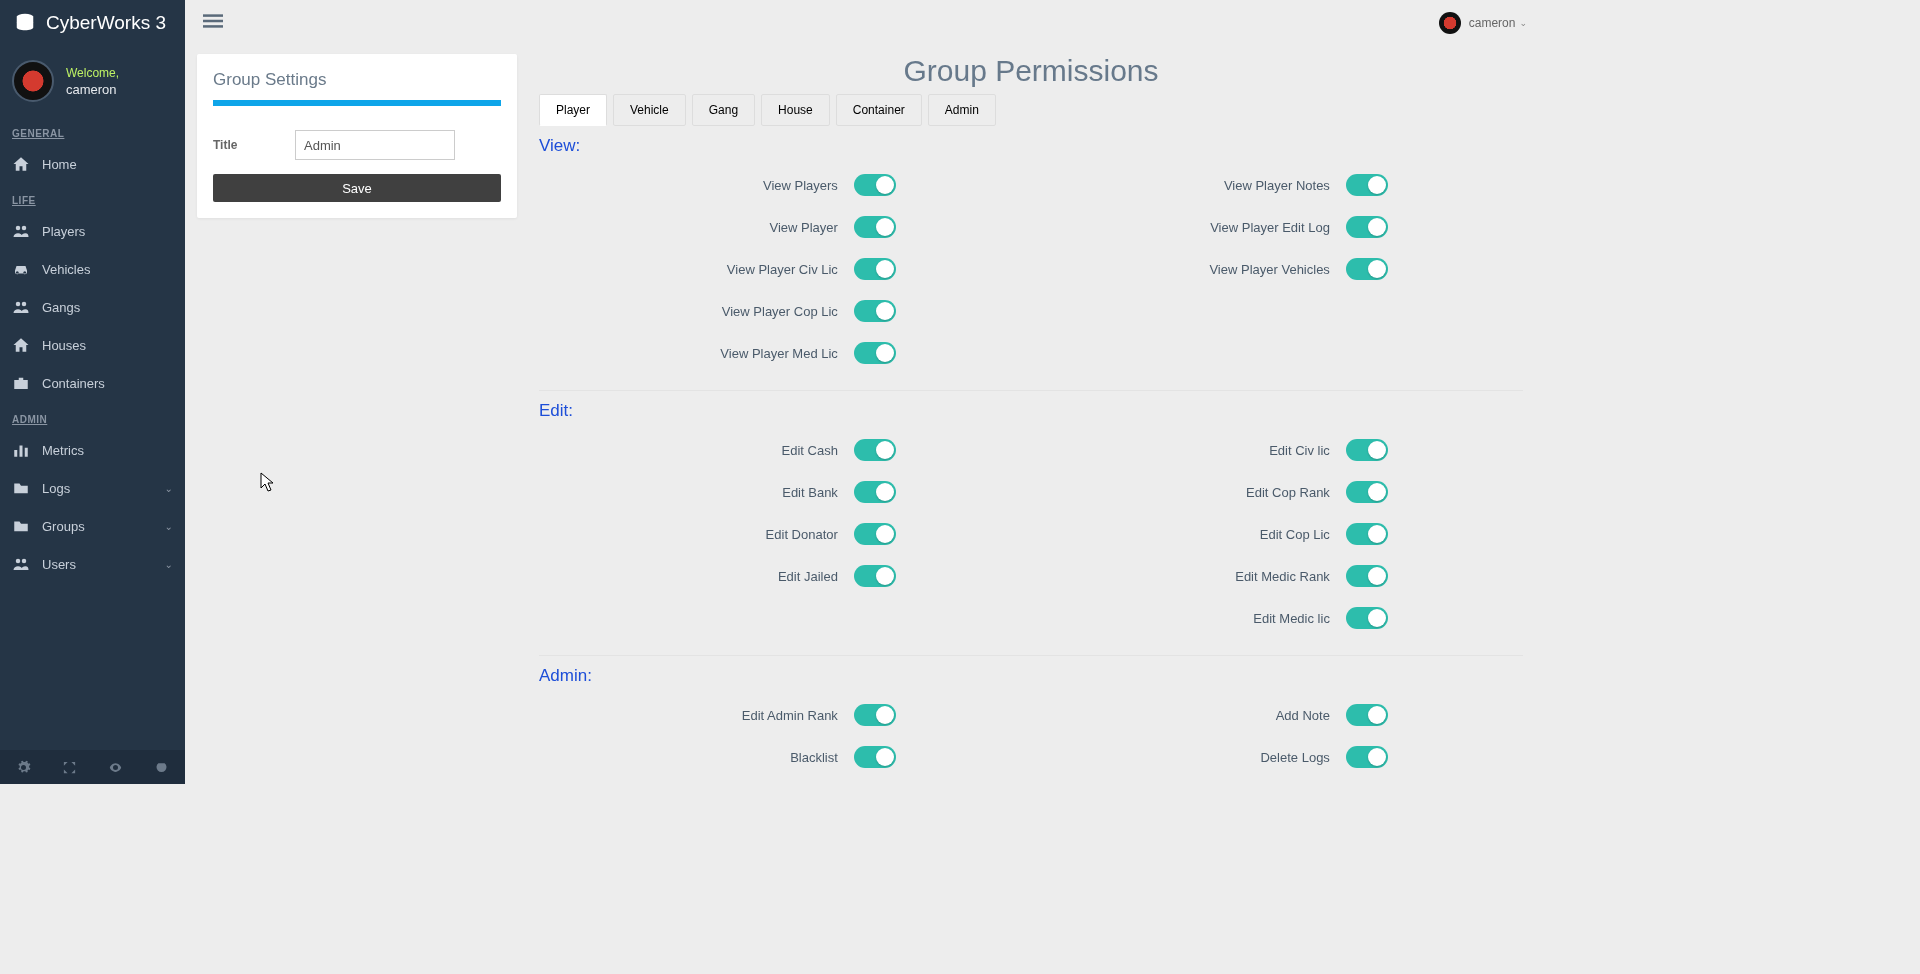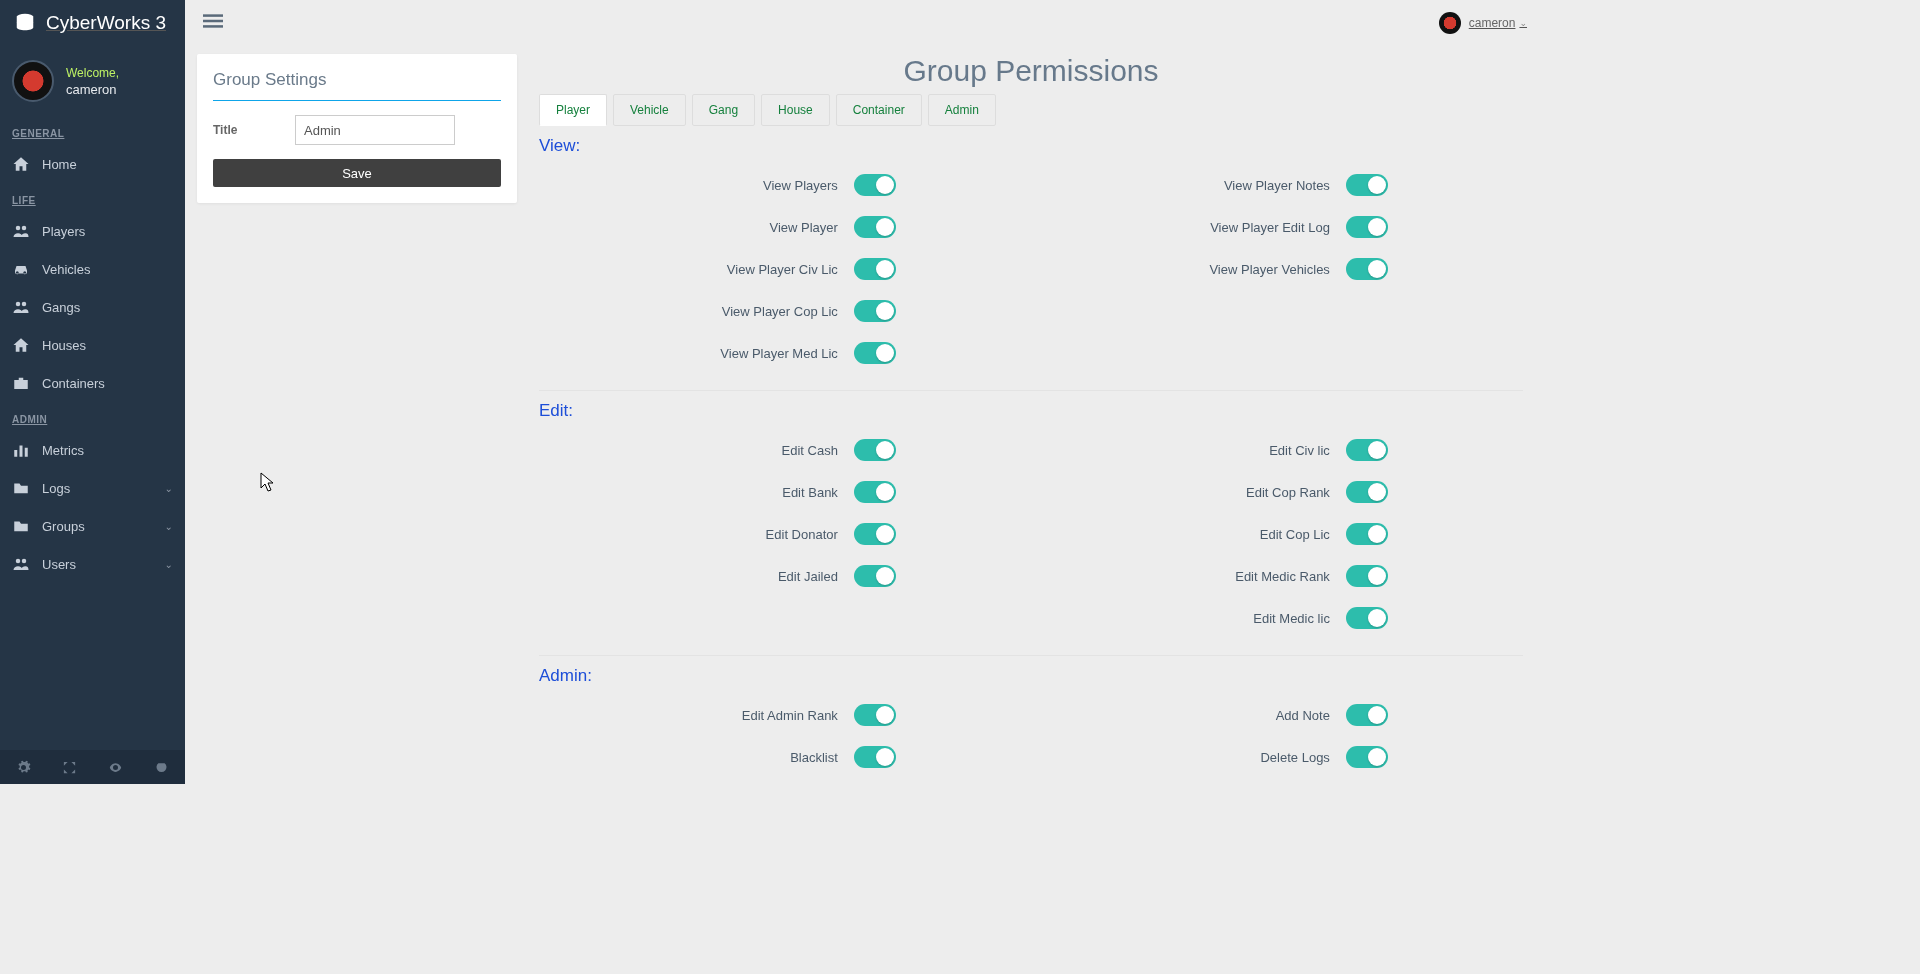--- a/index.html
+++ b/index.html
@@ -1,19 +1,19 @@
 <!DOCTYPE html>
 <html><head>
 <meta charset="utf-8">
 <style>
 * { box-sizing: border-box; margin: 0; padding: 0; }
 body { font-family: -apple-system, BlinkMacSystemFont, "Segoe UI", Helvetica, Arial, sans-serif; background: #ededed; color: #555; overflow: hidden; width: 1545px; height: 784px; position: relative; }
 
 
-.topbar { position: absolute; top: 0; left: 0; right: 0; height: 46px; background: #ededed; display: flex; align-items: center; justify-content: space-between; padding: 0 18px 0 0; z-index: 5; text-decoration: underline; }
+.topbar { position: absolute; top: 0; left: 0; right: 0; height: 46px; background: #ededed; display: flex; align-items: center; justify-content: space-between; padding: 0 18px 0 0; z-index: 5; }
 .topbar-left { display: flex; align-items: center; }
 .brand { width: 185px; height: 46px; background: #253546; color: #fff; display: flex; align-items: center; font-size: 19px; font-weight: 500; padding-left: 14px; }
 .brand svg { width: 22px; height: 22px; margin-right: 10px; fill: #fff; }
 .hamburger { margin-left: 18px; cursor: pointer; }
 .hamburger svg { width: 20px; height: 20px; fill: #5a6a7a; }
 .topbar-right { display: flex; align-items: center; cursor: pointer; }
 .avatar-sm { width: 22px; height: 22px; border-radius: 50%; background: radial-gradient(circle at 50% 50%, #d43a2f 0%, #d43a2f 40%, #111 42%, #111 100%); margin-right: 8px; }
 .username-top { font-size: 12px; color: #666; }
 .caret-down { margin-left: 4px; font-size: 9px; color: #888; }
 
@@ -35,31 +35,31 @@
 
 
 .main { position: absolute; left: 185px; top: 46px; right: 10px; bottom: 0; overflow-y: auto; padding: 8px 12px 20px; }
 .main::-webkit-scrollbar { width: 12px; }
 .main::-webkit-scrollbar-track { background: #e6e6e6; }
 .main::-webkit-scrollbar-thumb { background: #b8b8b8; }
 .content-row { display: flex; gap: 22px; align-items: flex-start; }
 
 
 .panel { width: 320px; background: #fff; border-radius: 2px; padding: 16px; box-shadow: 0 1px 3px rgba(0,0,0,0.06); }
-.panel-title { font-size: 17px; color: #6a7a8a; font-weight: 400; border-bottom: 1px solid #0ea5e9; padding-bottom: 10px; margin-bottom: 14px; }
+.panel-title { font-size: 17px; color: #6a7a8a; font-weight: 400; border-bottom: 6px solid #0ea5e9; padding-bottom: 10px; margin-bottom: 24px; }
 .formrow { display: flex; align-items: center; margin-bottom: 14px; }
 .formlabel { width: 70px; text-align: left; font-size: 12px; color: #666; font-weight: 600; margin-right: 12px; }
 .forminput { flex: 1; height: 30px; border: 1px solid #ccc; padding: 0 8px; font-size: 13px; color: #555; max-width: 160px; }
 .btn-save { width: 100%; height: 28px; background: #404040; color: #fff; border: none; font-size: 13px; cursor: pointer; border-radius: 2px; }
 
 
 .right-section { flex: 1; }
 .page-title { text-align: center; font-size: 30px; color: #67798b; font-weight: 400; margin-bottom: 6px; }
 .tabs { display: flex; gap: 6px; margin-bottom: 10px; }
-.tab { padding: 8px 16px; background: #ededed; border: 1px solid #ddd; font-size: 12px; color: #15803d; cursor: pointer; border-radius: 2px; }
+.tab { padding: 8px 16px; background: #ededed; border: 1px solid #ddd; font-size: 12px; color: #000000; cursor: pointer; border-radius: 2px; }
 .tab.active { background: #fff; border-bottom-color: #fff; }
 
 
 .section-title { font-size: 17px; color: #1d4ed8; margin: 10px 0 8px; }
 .perm-grid { display: flex; }
 .perm-col { flex: 1; }
 .perm-row { display: flex; align-items: center; height: 42px; }
 .perm-label { flex: 1; text-align: right; font-size: 13px; color: #4a5a6a; font-weight: 400; padding-right: 16px; max-width: 64%; }
 .toggle { width: 42px; height: 22px; background: #2dbdac; border-radius: 11px; position: relative; cursor: pointer; }
 .toggle::after { content: ''; position: absolute; right: 2px; top: 2px; width: 18px; height: 18px; border-radius: 50%; background: #fff; box-shadow: 0 1px 2px rgba(0,0,0,0.2); }

